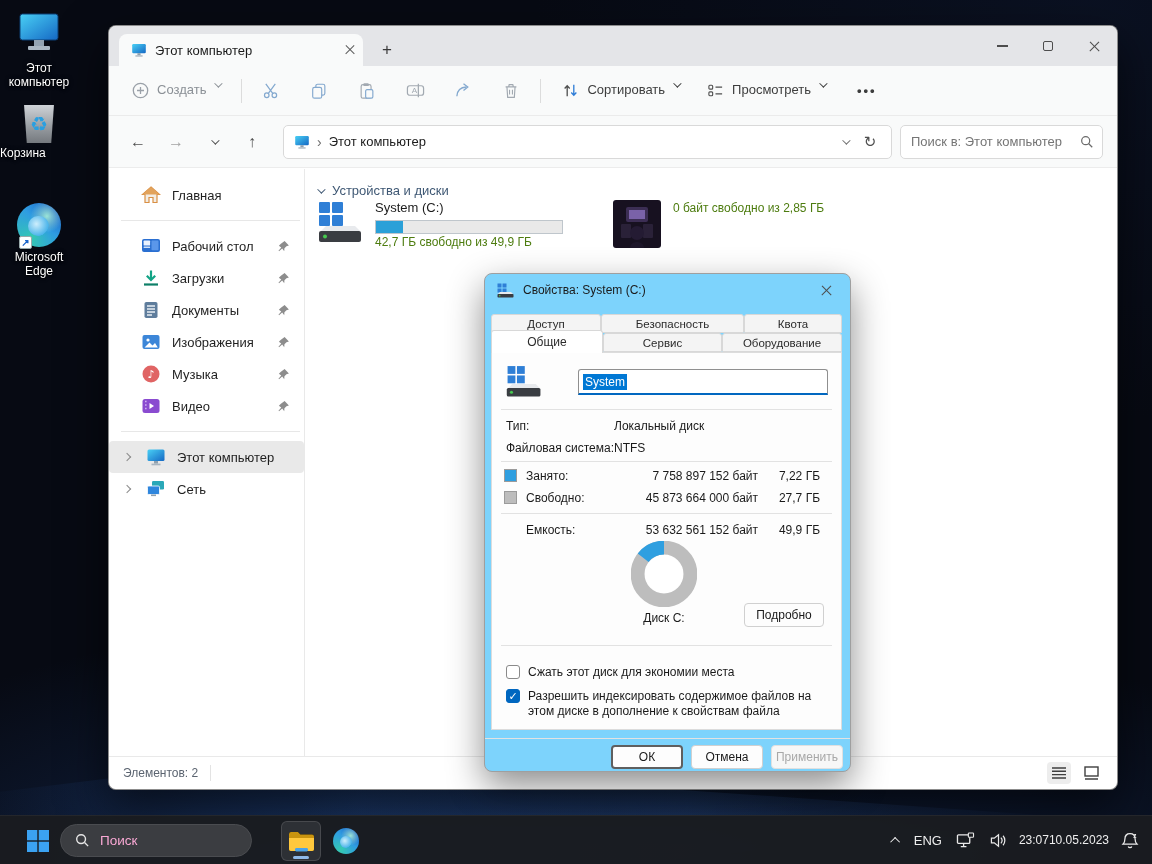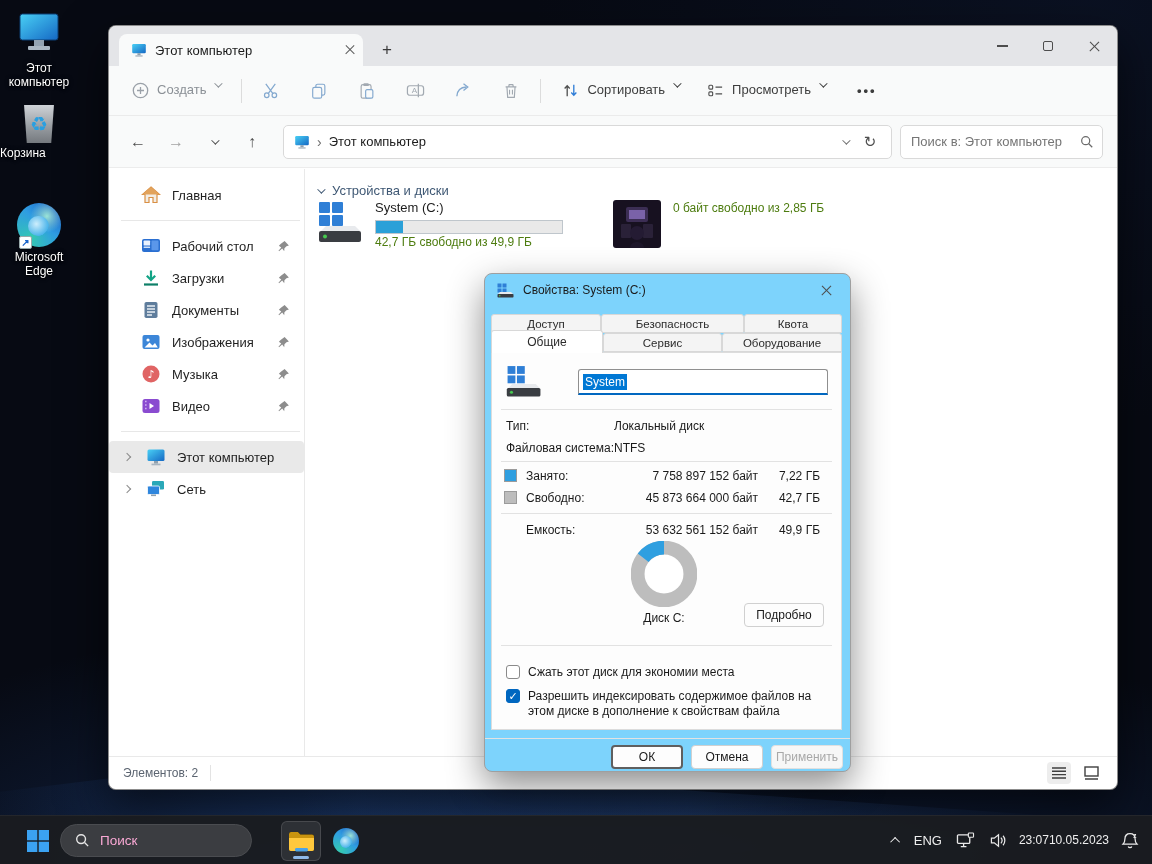--- a/index.html
+++ b/index.html
@@ -556,21 +556,21 @@
       <div class="dhr" style="top:108px"></div>
 
       <div class="swatch" style="left:12px;top:116px;background:#2f9fe0"></div>
       <span class="dlabel" style="left:34px;top:116px">Занято:</span>
       <span class="rnum" style="left:120px;top:116px;width:146px">7 758 897 152 байт</span>
       <span class="rnum" style="left:276px;top:116px;width:52px">7,22 ГБ</span>
 
       <div class="swatch" style="left:12px;top:138px;background:#bdbdbd"></div>
       <span class="dlabel" style="left:34px;top:138px">Свободно:</span>
       <span class="rnum" style="left:120px;top:138px;width:146px">45 873 664 000 байт</span>
-      <span class="rnum" style="left:276px;top:138px;width:52px">42,7 ГБ</span>
+      <span class="rnum" style="left:276px;top:138px;width:52px">27,7 ГБ</span>
 
       <div class="dhr" style="top:160px"></div>
 
       <span class="dlabel" style="left:34px;top:170px">Емкость:</span>
       <span class="rnum" style="left:120px;top:170px;width:146px">53 632 561 152 байт</span>
       <span class="rnum" style="left:276px;top:170px;width:52px">49,9 ГБ</span>
 
       <svg class="abs" style="left:139px;top:188px" width="66" height="66" viewBox="0 0 100 100">
         <circle cx="50" cy="50" r="29" fill="#fff"></circle>
         <circle cx="50" cy="50" r="40" fill="none" stroke="#bdbdbd" stroke-width="21"></circle>

